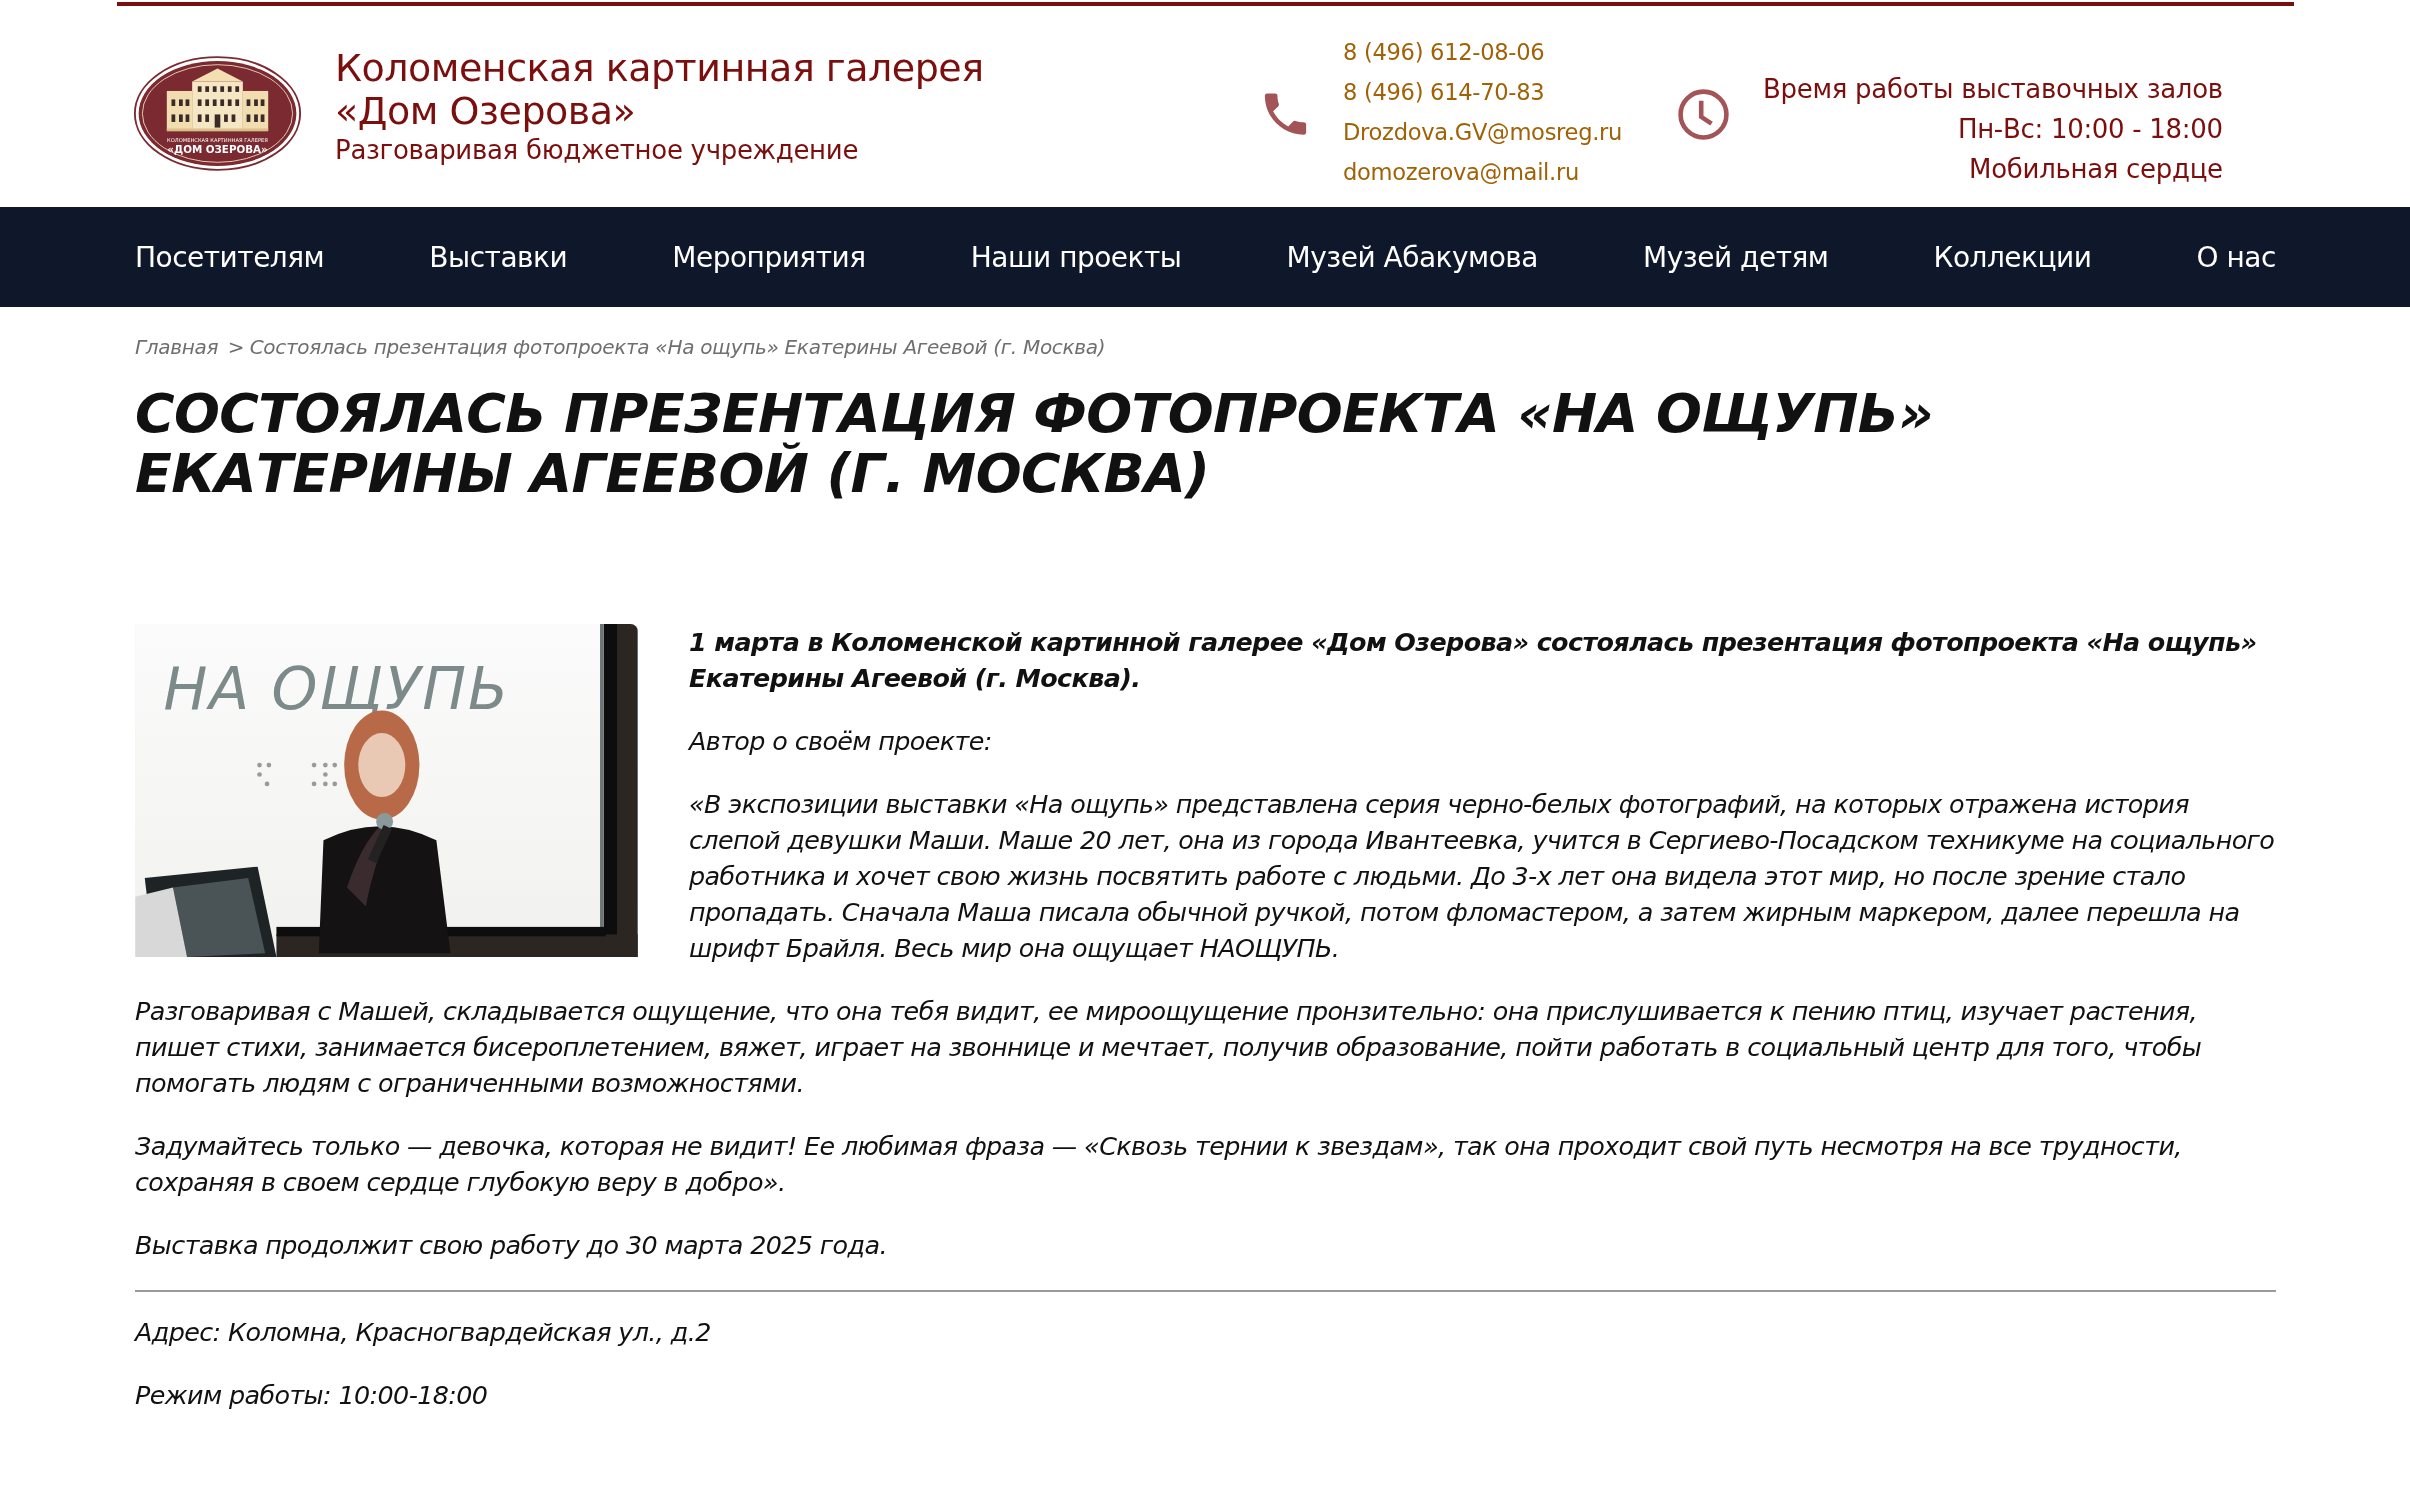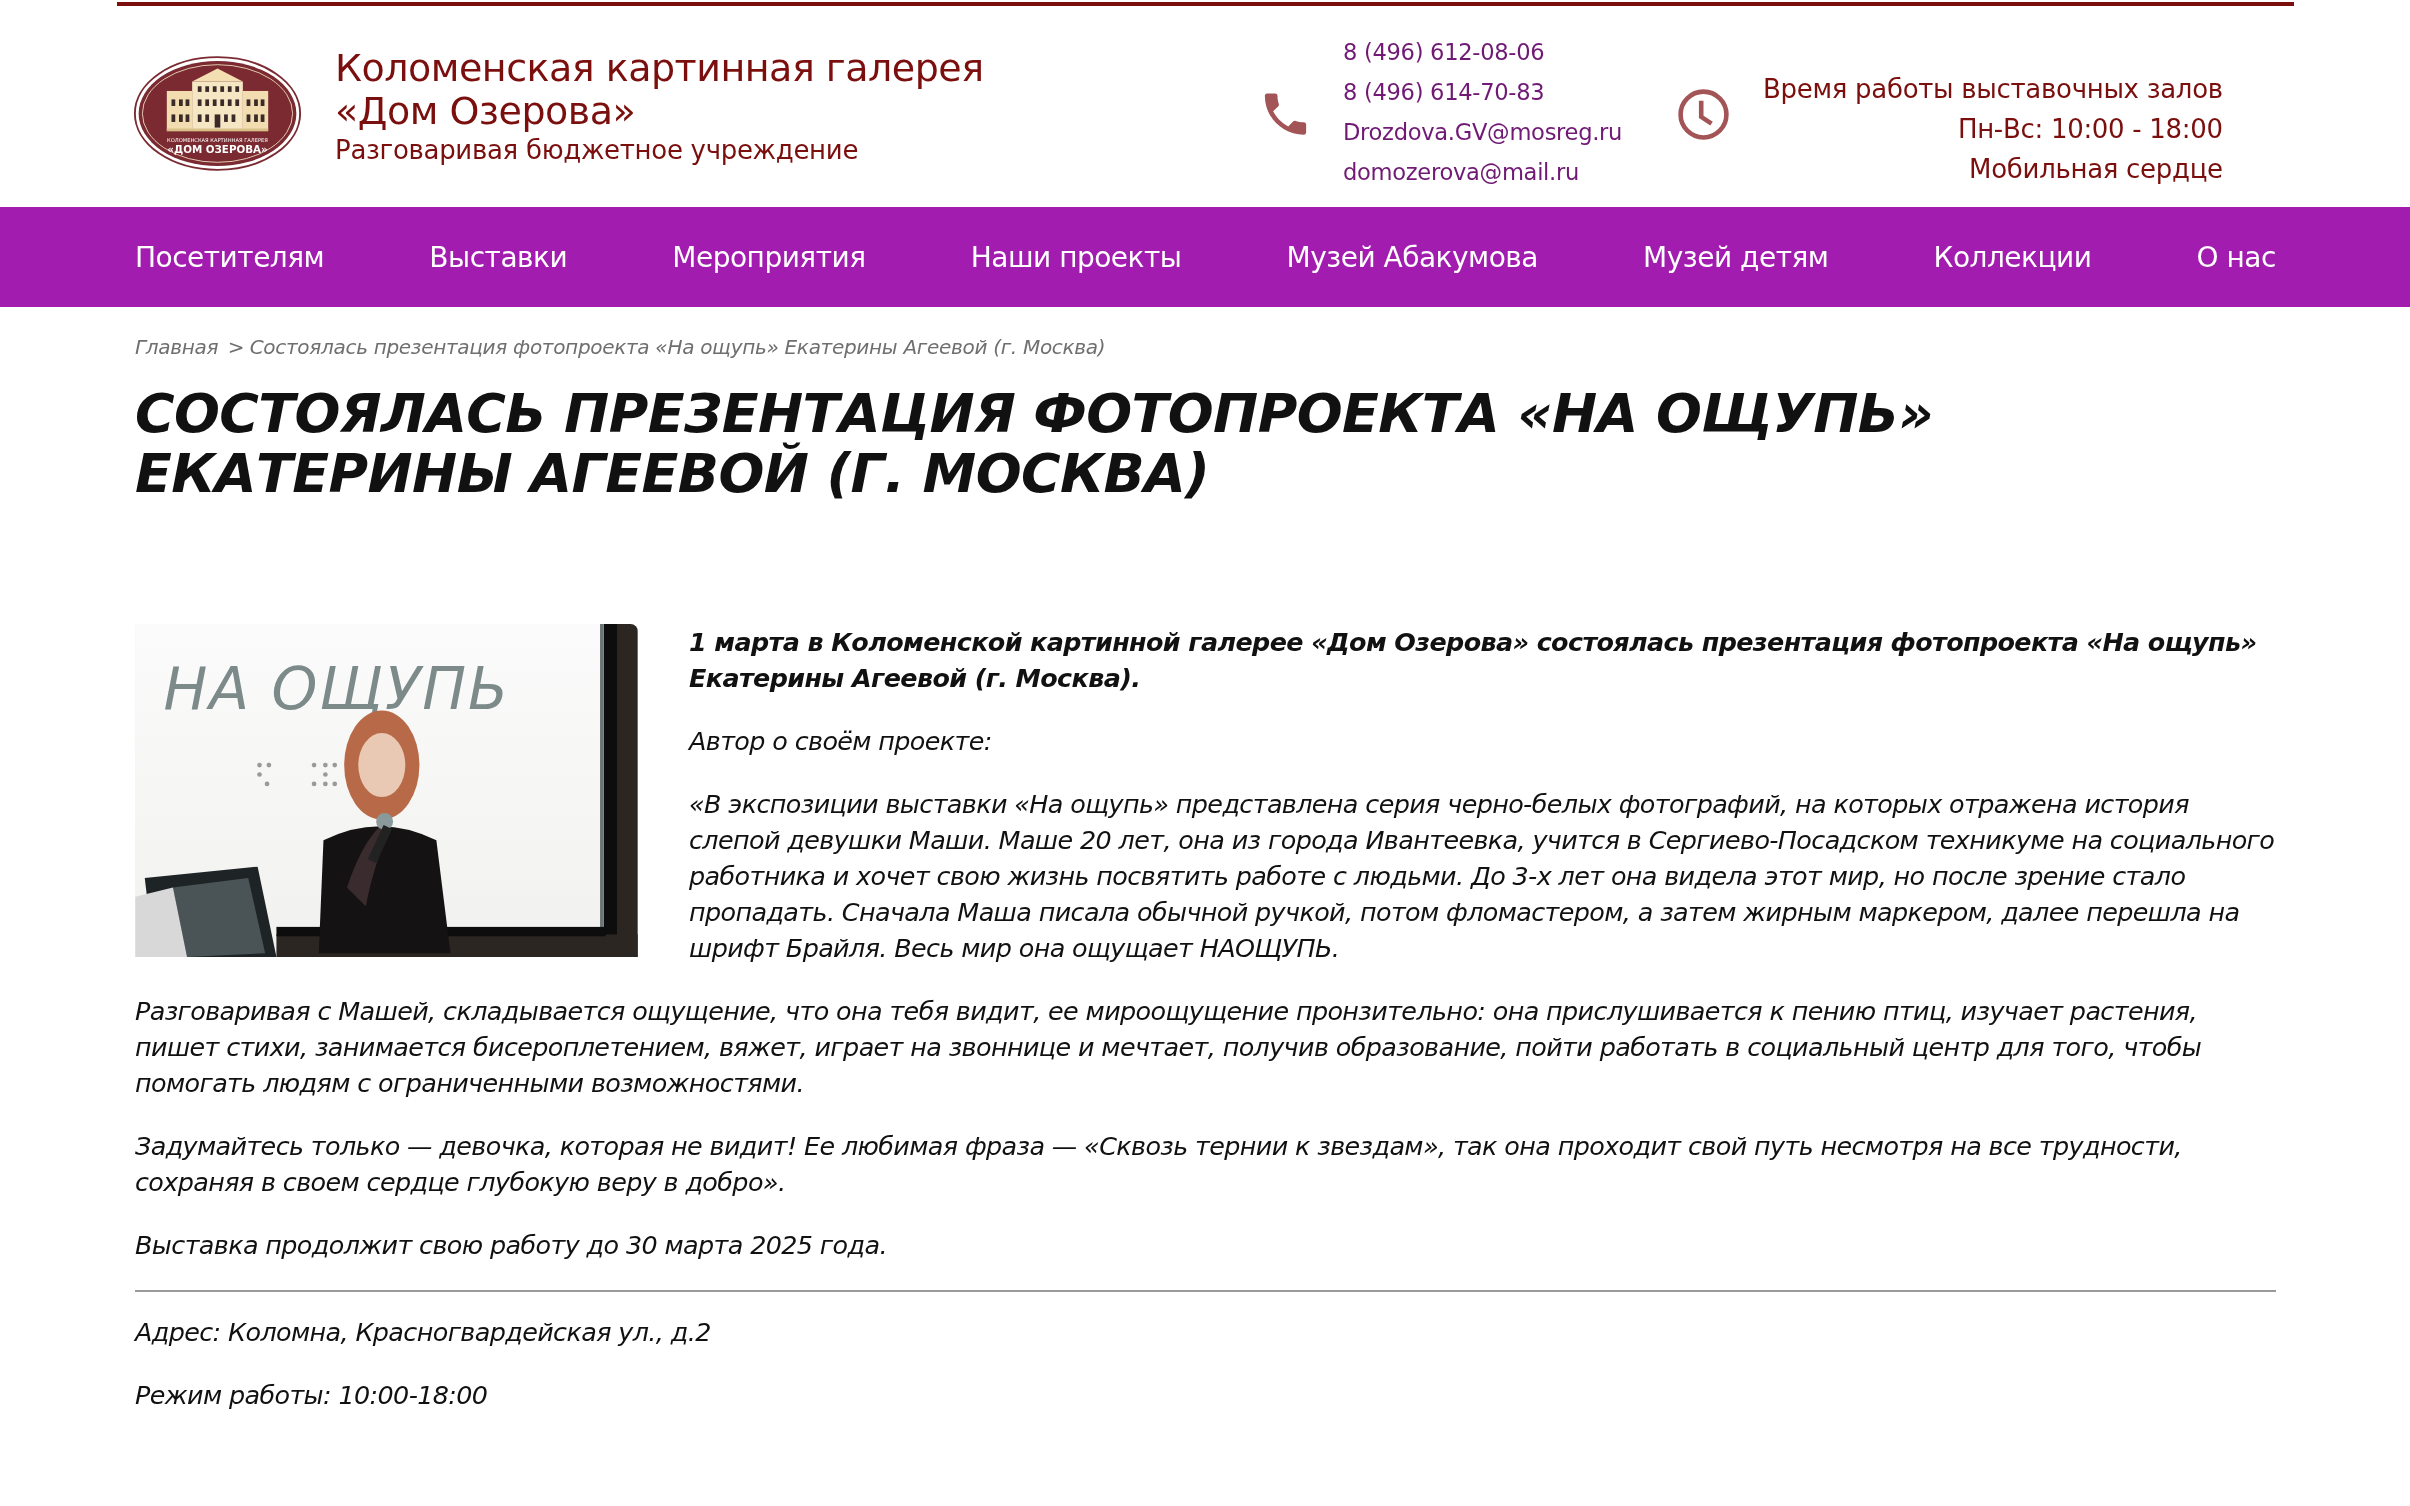--- a/index.html
+++ b/index.html
@@ -76,21 +76,21 @@
       left: 85px;
       top: 0;
       white-space: nowrap;
       font-family: "DejaVu Sans", sans-serif;
       font-size: 22.6px;
       color: #7a0f0e;
       letter-spacing: -0.3px;
     }
     .contact-list a {
       display: block;
-      color: #701a75;
+      color: #a16207;
       text-decoration: none;
       line-height: 40px;
     }
 
     .hours {
       position: absolute;
       left: 1676px;
       top: 51px;
     }
     .clock-icon {
@@ -118,21 +118,21 @@
       text-decoration: none;
     }
 
     
     .nav {
       position: absolute;
       left: 0;
       top: 207px;
       width: 2411px;
       height: 100px;
-      background: #a21caf;
+      background: #0f172a;
     }
     .nav-inner {
       position: absolute;
       left: 135px;
       right: 135px;
       top: 0;
       height: 100px;
       display: flex;
       justify-content: space-between;
       align-items: center;

